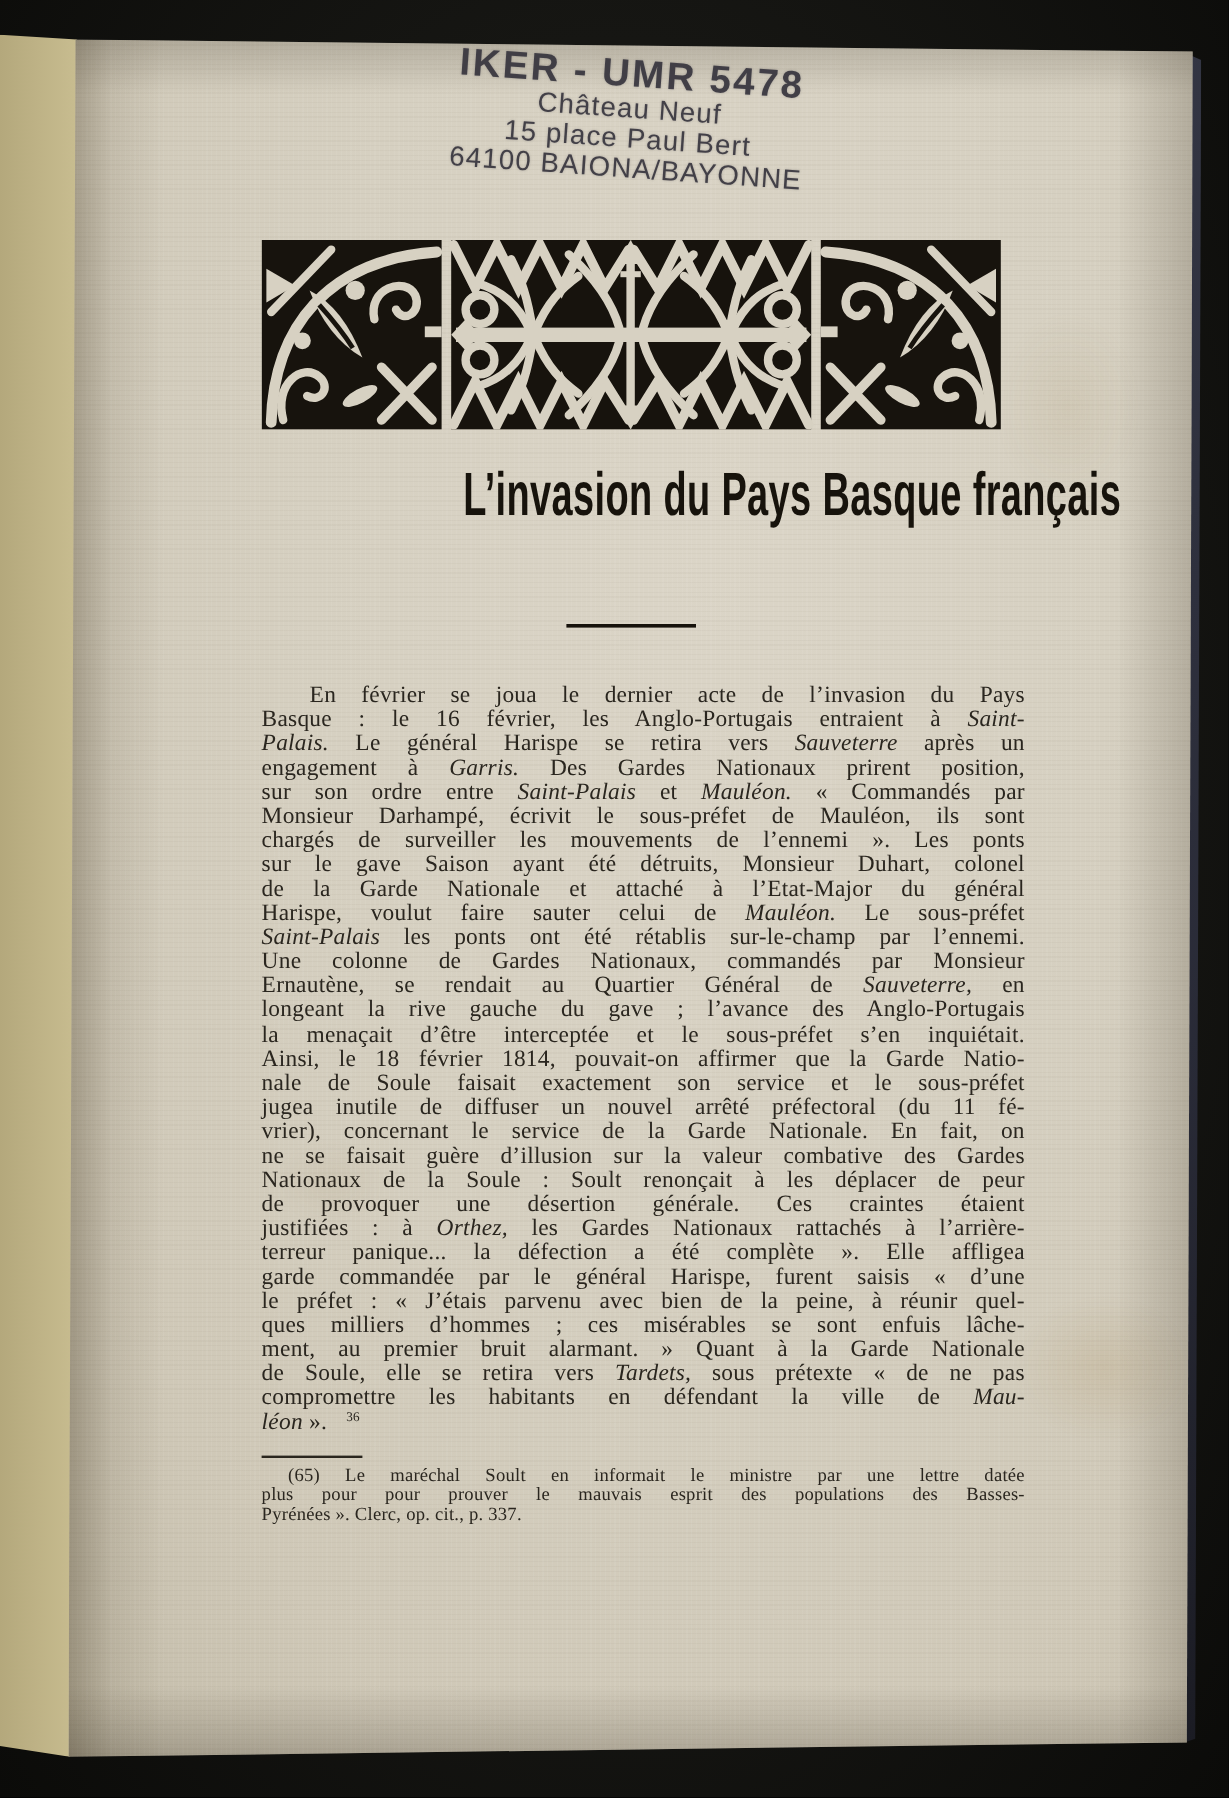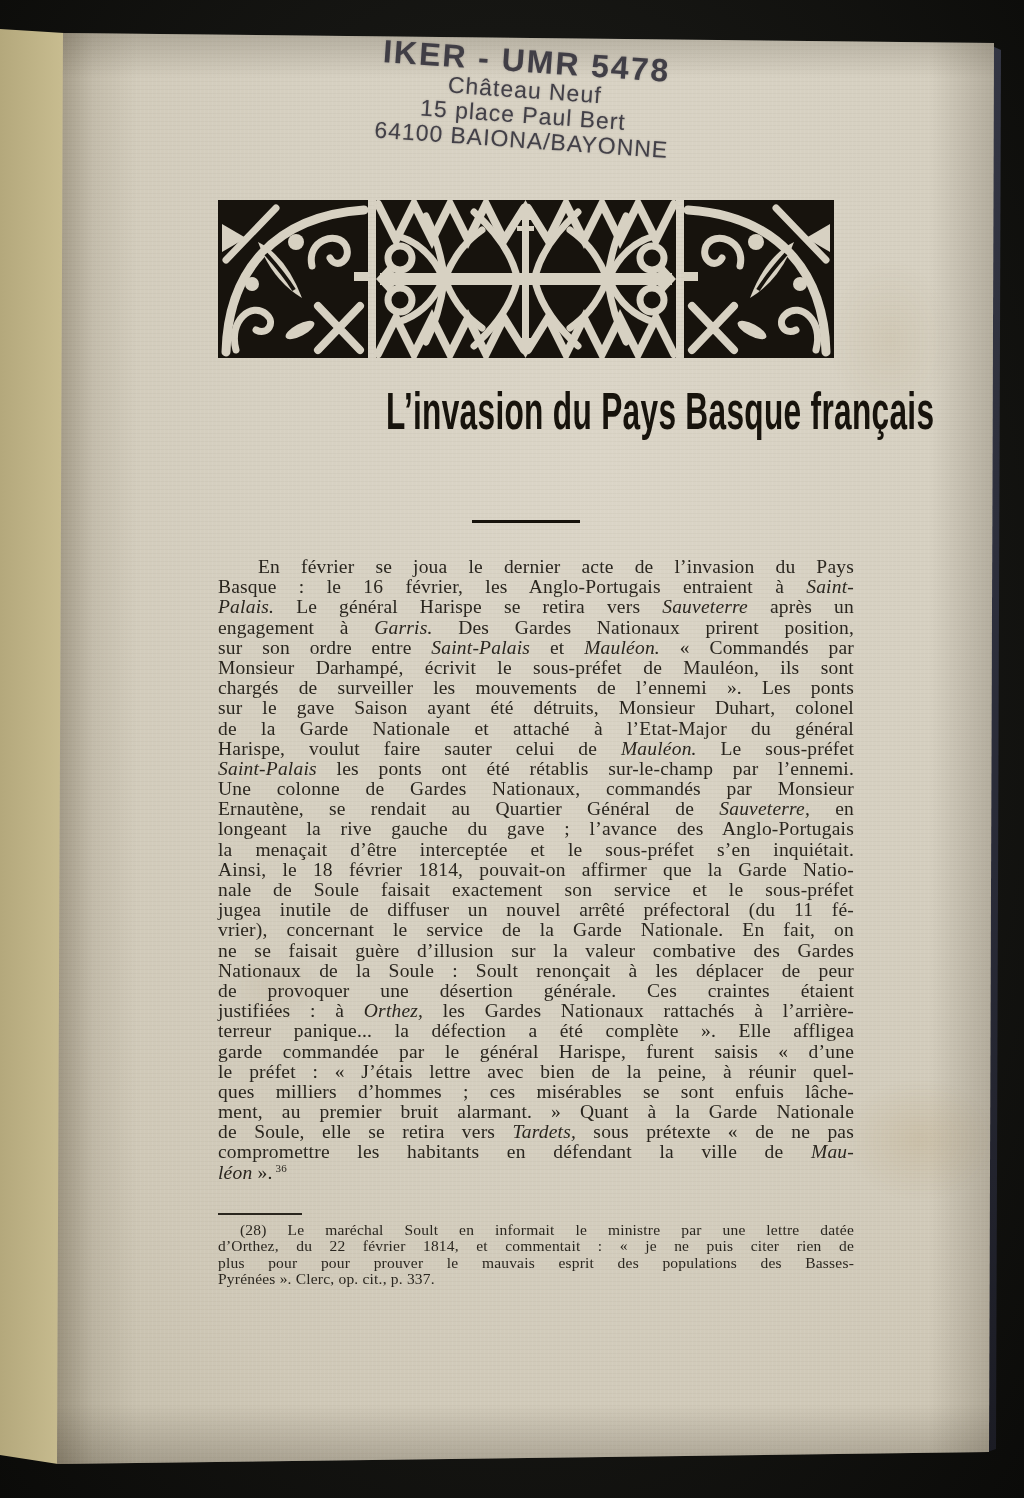--- a/index.html
+++ b/index.html
@@ -61,25 +61,25 @@
   
   .title-line { left:218px; width:636px; text-align:center; white-space:nowrap;
     font-family:Liberation Sans, sans-serif; font-weight:bold; color:#17130c; }
   .tl1 { top:382px; font-size:51px; }
   .tl2 { top:447px; font-size:50px; }
   .squeeze { display:inline-block; transform:scaleX(.62); transform-origin:center; letter-spacing:.5px; }
   .suite { font-size:27px; margin-left:12px; }
   .title-rule { left:472px; top:520px; width:108px; height:3px; background:#16120b; }
 
   
-  .body { left:218px; top:556px; width:636px; font-size:19.5px; color:#2a261f; letter-spacing:.2px; }
+  .body { left:218px; top:569px; width:636px; font-size:19.5px; color:#2a261f; letter-spacing:.2px; }
   .line { text-align:justify; text-align-last:justify; text-justify:inter-word; height:20.2px; }
   .line.last { text-align-last:left; }
   .body .line.first { text-indent:40px; }
-  .line sup { font-size:11px; vertical-align:baseline; position:relative; top:-7px; margin-left:3px; }
+  .line sup { font-size:11px; vertical-align:baseline; position:relative; top:-7px; margin-left:16px; }
 
   
   .footnote-rule { left:218px; top:1213px; width:84px; height:2px; background:#2a261e; }
   .footnote { left:218px; top:1221px; width:636px; font-size:15.5px; color:#2a261f; letter-spacing:.2px; }
   .footnote .line { height:16.4px; }
   .footnote .line.first { text-indent:22px; }
 </style>
 </head>
 <body>
 
@@ -180,30 +180,29 @@
         <div class="line">Ainsi, le 18 février 1814, pouvait-on affirmer que la Garde Natio-</div>
         <div class="line">nale de Soule faisait exactement son service et le sous-préfet</div>
         <div class="line">jugea inutile de diffuser un nouvel arrêté préfectoral (du 11 fé-</div>
         <div class="line">vrier), concernant le service de la Garde Nationale. En fait, on</div>
         <div class="line">ne se faisait guère d’illusion sur la valeur combative des Gardes</div>
         <div class="line">Nationaux de la Soule : Soult renonçait à les déplacer de peur</div>
         <div class="line">de provoquer une désertion générale. Ces craintes étaient</div>
         <div class="line">justifiées : à <i>Orthez,</i> les Gardes Nationaux rattachés à l’arrière-</div>
         <div class="line">terreur panique... la défection a été complète ». Elle affligea</div>
         <div class="line">garde commandée par le général Harispe, furent saisis « d’une</div>
-        <div class="line">le préfet : « J’étais lettre avec bien de la peine, à réunir quel-</div>
+        <div class="line">le préfet : « J’étais parvenu avec bien de la peine, à réunir quel-</div>
         <div class="line">ques milliers d’hommes ; ces misérables se sont enfuis lâche-</div>
         <div class="line">ment, au premier bruit alarmant. » Quant à la Garde Nationale</div>
         <div class="line">de Soule, elle se retira vers <i>Tardets,</i> sous prétexte « de ne pas</div>
         <div class="line">compromettre les habitants en défendant la ville de <i>Mau-</i></div>
         <div class="line last"><i>léon</i> ».<sup>36</sup></div>
       </div>
 
     <div class="abs footnote-rule"></div>
     <div class="abs footnote">
-        <div class="line first">(28) Le maréchal Soult en informait le ministre par une lettre datée</div>
-        <div class="line">d’Orthez, du 22 février 1814, et commentait : « je ne puis citer rien de</div>
+        <div class="line first">(65) Le maréchal Soult en informait le ministre par une lettre datée</div>
         <div class="line">plus pour pour prouver le mauvais esprit des populations des Basses-</div>
         <div class="line last">Pyrénées ». Clerc, op. cit., p. 337.</div>
       </div>
   </div>
 
 </div>
 
 </body></html>

